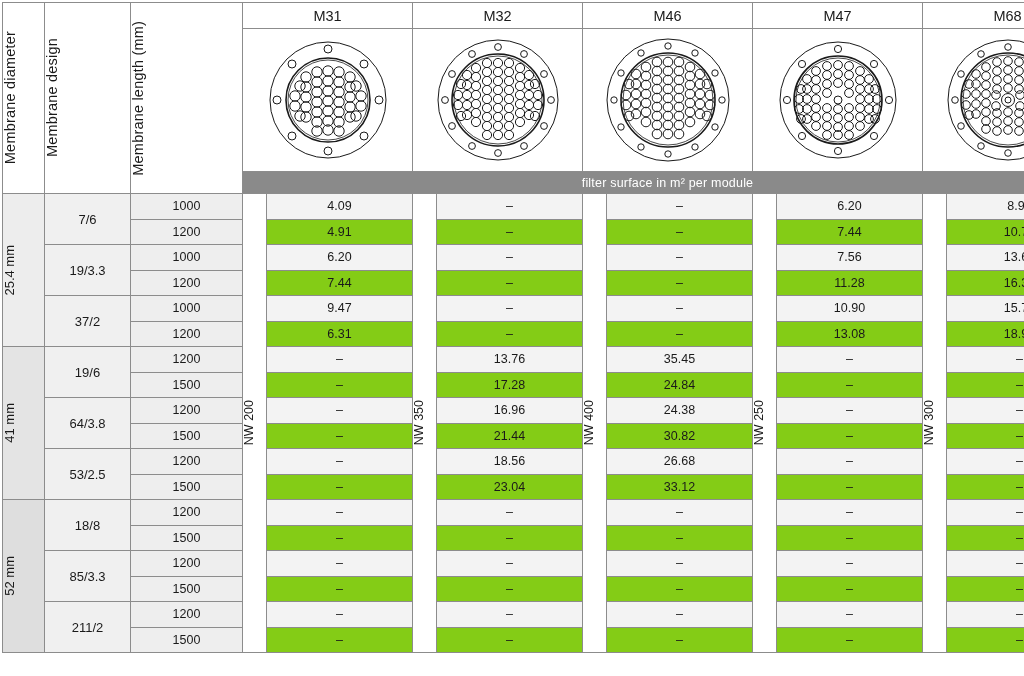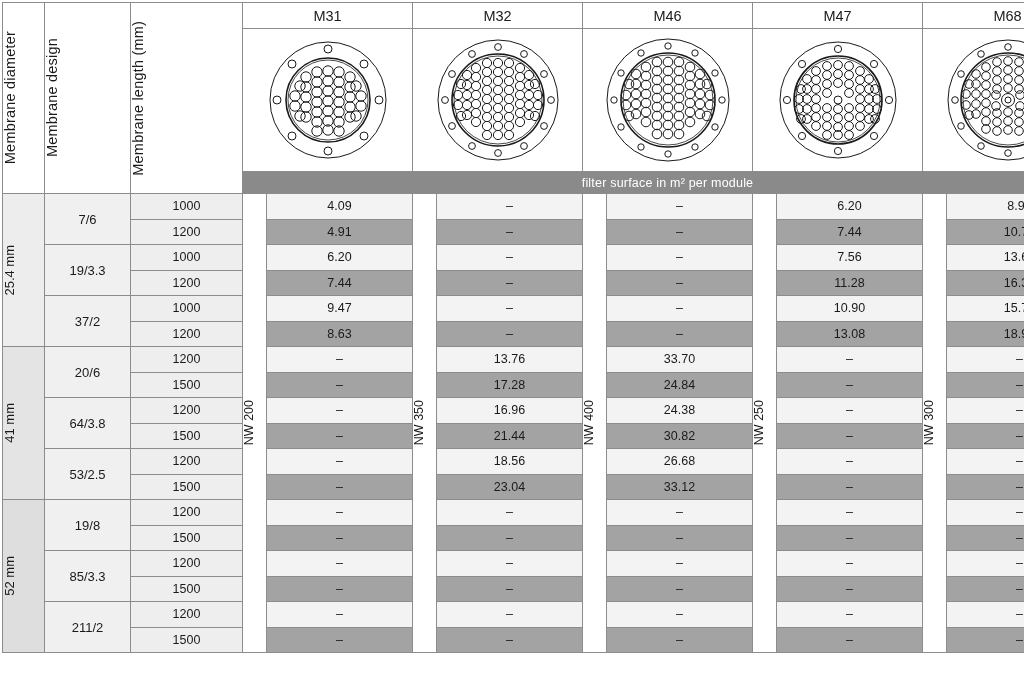--- a/index.html
+++ b/index.html
@@ -99,21 +99,21 @@
     width: 112px;
     font-size: 12.5px;
     height: 25.5px;
   }
   .val {
     background: #f3f3f3;
     font-size: 12.5px;
     height: 25.5px;
     width: 146px;
   }
-  .val.alt { background: #a3a3a3; }
+  .val.alt { background: #84cc16; }
   .nwcol {
     background: #ffffff;
     width: 24px;
   }
   .grp-a .group-diam { background: #ededed; }
   .grp-b .group-diam { background: #e4e4e4; }
   .grp-c .group-diam { background: #dedede; }
   .thick-top td { border-top: 2px solid #5a5a5a; }
 </style>
 </head>
@@ -619,36 +619,36 @@
         <td class="design-cell" rowspan="2">37/2</td>
         <td class="len-cell">1000</td>
         <td class="val">9.47</td>
         <td class="val">–</td>
         <td class="val">–</td>
         <td class="val">10.90</td>
         <td class="val">15.78</td>
       </tr>
       <tr class="grp-a">
         <td class="len-cell">1200</td>
-        <td class="val alt">8.63</td>
+        <td class="val alt">6.31</td>
         <td class="val alt">–</td>
         <td class="val alt">–</td>
         <td class="val alt">13.08</td>
         <td class="val alt">18.93</td>
       </tr>
 
       <tr class="grp-b thick-top">
         <td class="group-diam" rowspan="6">
           <div class="vcell-inner">41 mm</div>
         </td>
-        <td class="design-cell" rowspan="2">20/6</td>
+        <td class="design-cell" rowspan="2">19/6</td>
         <td class="len-cell">1200</td>
         <td class="val">–</td>
         <td class="val">13.76</td>
-        <td class="val">33.70</td>
+        <td class="val">35.45</td>
         <td class="val">–</td>
         <td class="val">–</td>
       </tr>
       <tr class="grp-b">
         <td class="len-cell">1500</td>
         <td class="val alt">–</td>
         <td class="val alt">17.28</td>
         <td class="val alt">24.84</td>
         <td class="val alt">–</td>
         <td class="val alt">–</td>
@@ -685,21 +685,21 @@
         <td class="val alt">23.04</td>
         <td class="val alt">33.12</td>
         <td class="val alt">–</td>
         <td class="val alt">–</td>
       </tr>
 
       <tr class="grp-c thick-top">
         <td class="group-diam" rowspan="6">
           <div class="vcell-inner">52 mm</div>
         </td>
-        <td class="design-cell" rowspan="2">19/8</td>
+        <td class="design-cell" rowspan="2">18/8</td>
         <td class="len-cell">1200</td>
         <td class="val">–</td>
         <td class="val">–</td>
         <td class="val">–</td>
         <td class="val">–</td>
         <td class="val">–</td>
       </tr>
       <tr class="grp-c">
         <td class="len-cell">1500</td>
         <td class="val alt">–</td>

